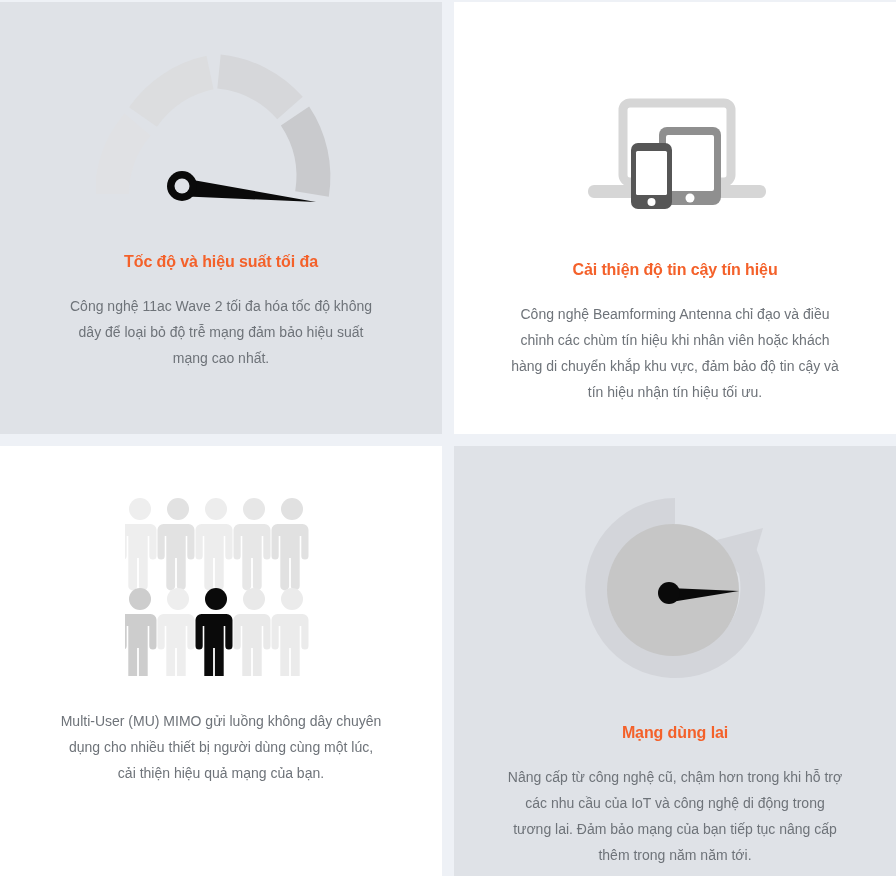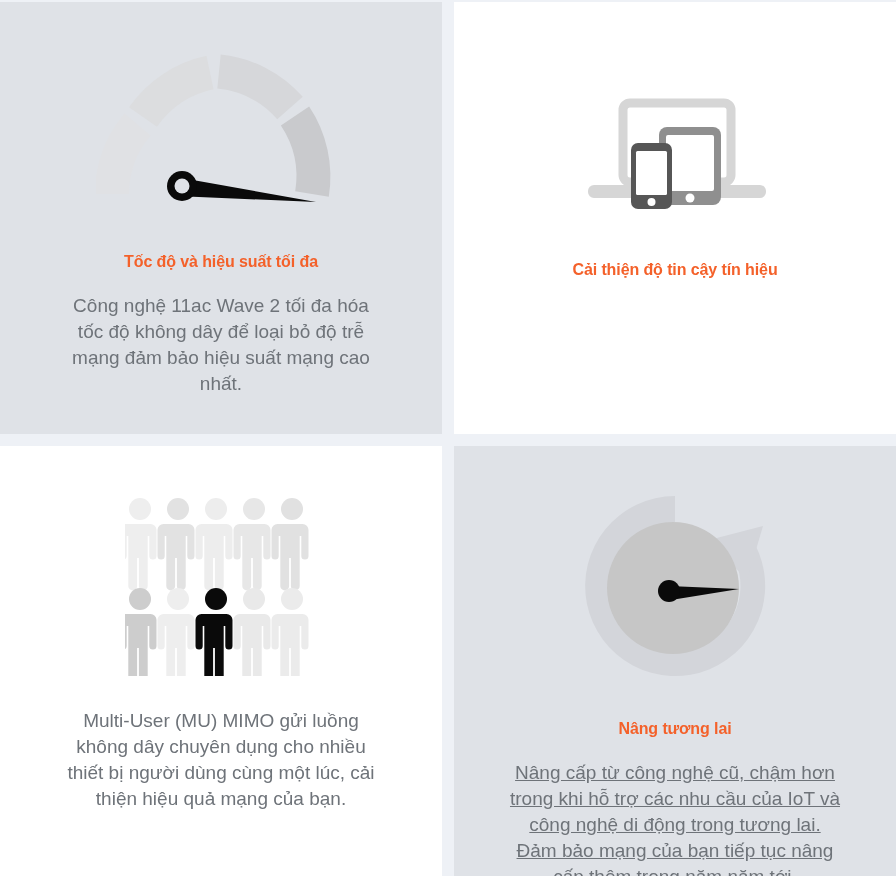--- a/index.html
+++ b/index.html
@@ -50,21 +50,21 @@
     color: #f4612a;
     font-size: 16px;
     font-weight: bold;
     text-align: center;
     margin: 34px 0 0 0;
     letter-spacing: -0.1px;
   }
 
   .panel-desc {
     color: #6e7379;
-    font-size: 19px;
+    font-size: 14px;
     line-height: 26px;
     text-align: center;
     margin: 22px 0 0 0;
     max-width: 330px;
     padding: 0 12px;
     box-sizing: border-box;
   }
   .panel.plain .panel-desc { max-width: 352px; }
 
   
@@ -78,21 +78,21 @@
   #panel-reliability .panel-desc { max-width: 358px; }
 
   
   #panel-capacity .panel-icon { margin-top: 40px; height: 200px; }
   #panel-capacity .panel-title { margin-top: 36px; }
   #panel-capacity .panel-desc { max-width: 346px; }
 
   
   #panel-future .panel-icon { margin-top: 42px; height: 200px; }
   #panel-future .panel-title { margin-top: 36px; }
-  #panel-future .panel-desc { max-width: 360px; text-decoration: underline; }
+  #panel-future .panel-desc { max-width: 360px; }
 </style>
 </head>
 <body>
 
 <div class="feature-grid">
 
   <div class="panel shaded" id="panel-speed">
     <div class="panel-icon">
       <svg width="250" height="170" viewBox="0 0 250 170">
 
@@ -130,20 +130,21 @@
         </g>
 
         <g>
           <rect x="48" y="46" width="41" height="66" rx="7" ry="7" fill="#565656"></rect>
           <rect x="53" y="54" width="31" height="44" rx="1.5" ry="1.5" fill="#ffffff"></rect>
           <circle cx="68.5" cy="105" r="4" fill="#ffffff"></circle>
         </g>
       </svg>
     </div>
     <div class="panel-title">Cải thiện độ tin cậy tín hiệu</div>
+    <div class="panel-desc">Công nghệ Beamforming Antenna chỉ đạo và điều chỉnh các chùm tín hiệu khi nhân viên hoặc khách hàng di chuyển khắp khu vực, đảm bảo độ tin cậy và tín hiệu nhận tín hiệu tối ưu.</div>
   </div>
 
   <div class="panel plain" id="panel-capacity">
     <div class="panel-icon">
       <svg width="192" height="180" viewBox="0 0 192 180">
         <defs>
           <g id="person">
             <circle cx="13" cy="11" r="11"></circle>
             <path d="M 2.5 26 h 21 a 6 6 0 0 1 6 6 v 26 a 3.6 3.6 0 0 1 -7.2 0 v -20 h -1.6 v 50 a 4.4 4.4 0 0 1 -8.8 0 v -28 h -1.8 v 28 a 4.4 4.4 0 0 1 -8.8 0 v -50 h -1.6 v 20 a 3.6 3.6 0 0 1 -7.2 0 v -26 a 6 6 0 0 1 6 -6 z"></path>
           </g>
@@ -179,17 +180,17 @@
         </g>
 
         <circle cx="96" cy="100" r="66" fill="#c6c6c6"></circle>
 
         <g>
           <path d="M 92 98 L 162 101 L 94 112 Z" fill="#0a0a0a"></path>
           <circle cx="92" cy="103" r="11" fill="#0a0a0a"></circle>
         </g>
       </svg>
     </div>
-    <div class="panel-title">Nâng tương lai</div>
+    <div class="panel-title">Mạng dùng lai</div>
     <div class="panel-desc">Nâng cấp từ công nghệ cũ, chậm hơn trong khi hỗ trợ các nhu cầu của IoT và công nghệ di động trong tương lai. Đảm bảo mạng của bạn tiếp tục nâng cấp thêm trong năm năm tới.</div>
   </div>
 
 </div>
 
 </body></html>

